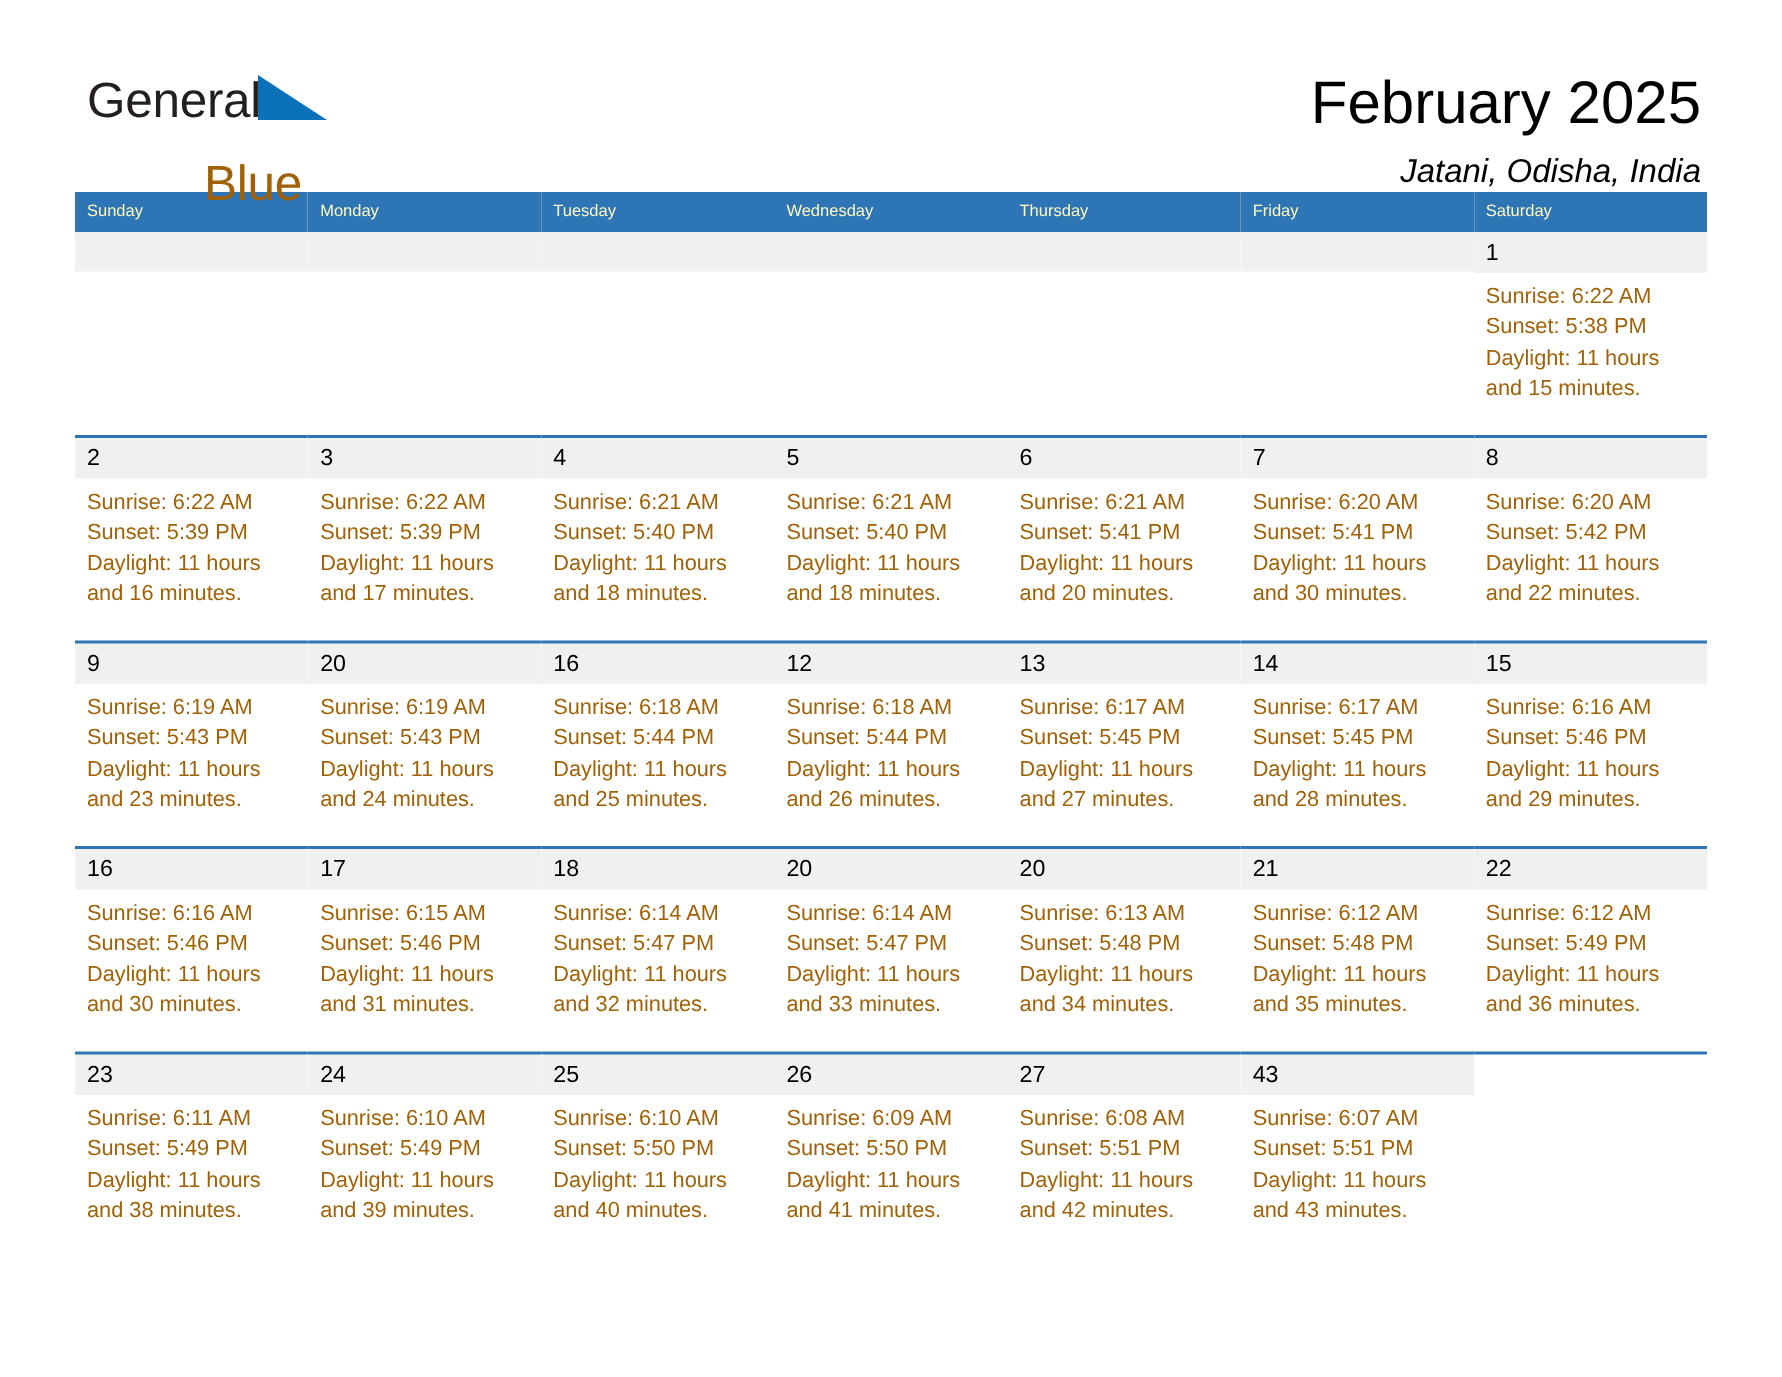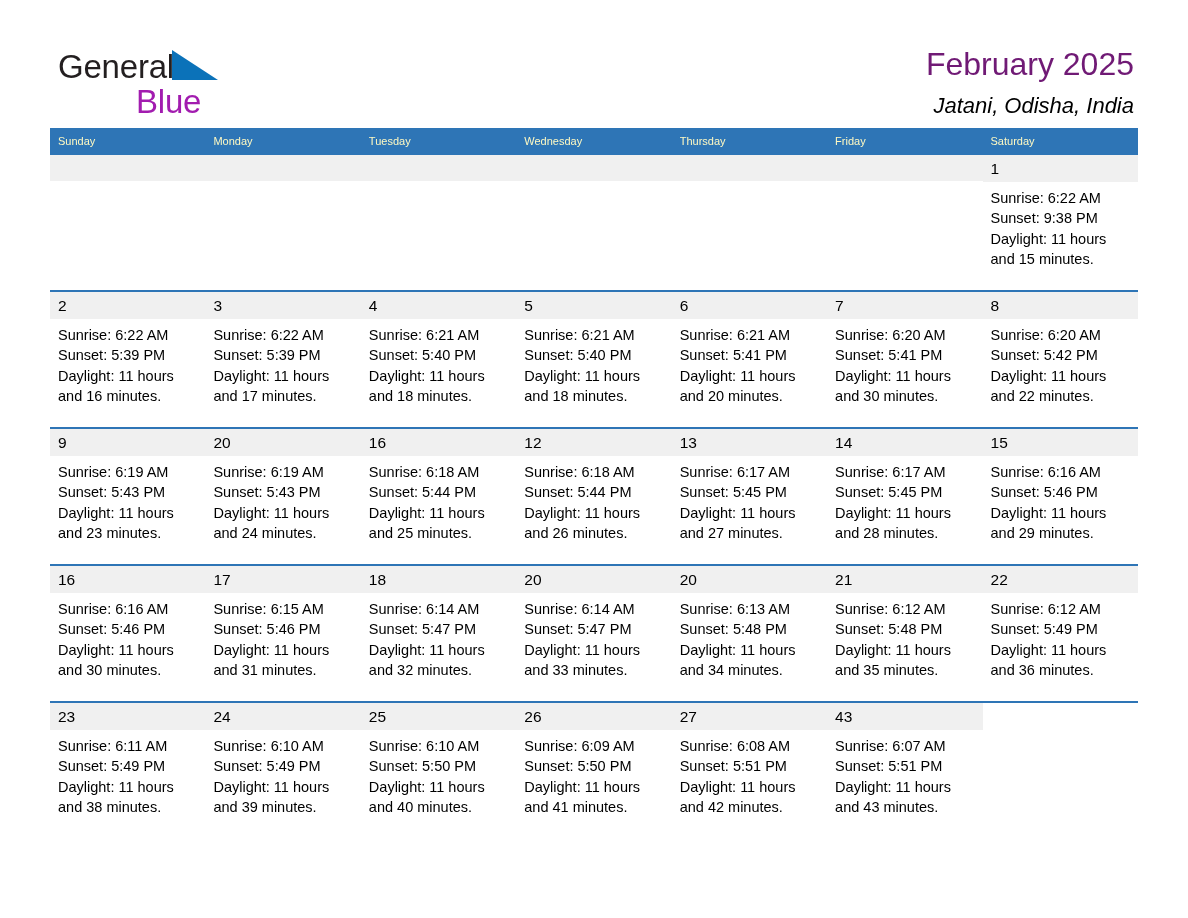--- a/index.html
+++ b/index.html
@@ -45,30 +45,30 @@
     letter-spacing: -0.2px;
   }
   .brand-tri {
     display: inline-block;
     vertical-align: -2px;
     margin-left: -2px;
   }
   .brand-row2 {
     display: block;
     font-size: 33px;
-    color: #a21caf;
-    margin-top: 0;
+    color: #a16207;
+    margin-top: 20px;
     margin-left: 78px;
     letter-spacing: -0.2px;
   }
   .title {
     text-align: right;
-    font-size: 32px;
+    font-size: 40px;
     font-weight: normal;
-    color: #701a75;
+    color: #000000;
     line-height: 1.05;
     margin: 0;
     padding-right: 4px;
   }
   .subtitle {
     text-align: right;
     font-size: 22px;
     font-weight: normal;
     color: #000;
     margin: 12px 0 0 0;
@@ -123,21 +123,21 @@
     background: #f0f0f0;
     height: 26px;
   }
   .cell.blank {
     background: #ffffff;
   }
   .info {
     padding: 6px 8px 0 8px;
     font-size: 14.5px;
     line-height: 20.2px;
-    color: #000000;
+    color: #a16207;
   }
   .info span {
     display: block;
     white-space: nowrap;
   }
 </style>
 </head>
 <body>
 
 <div class="page">
@@ -197,21 +197,21 @@
           <td>
             <div class="cell empty">
               <div class="daynum"></div>
             </div>
           </td>
           <td>
             <div class="cell filled">
               <div class="daynum">1</div>
               <div class="info">
                 <span>Sunrise: 6:22 AM</span>
-                <span>Sunset: 9:38 PM</span>
+                <span>Sunset: 5:38 PM</span>
                 <span>Daylight: 11 hours</span>
                 <span>and 15 minutes.</span>
               </div>
             </div>
           </td>
         </tr>
         <tr class="week">
           <td>
             <div class="cell filled">
               <div class="daynum">2</div>

